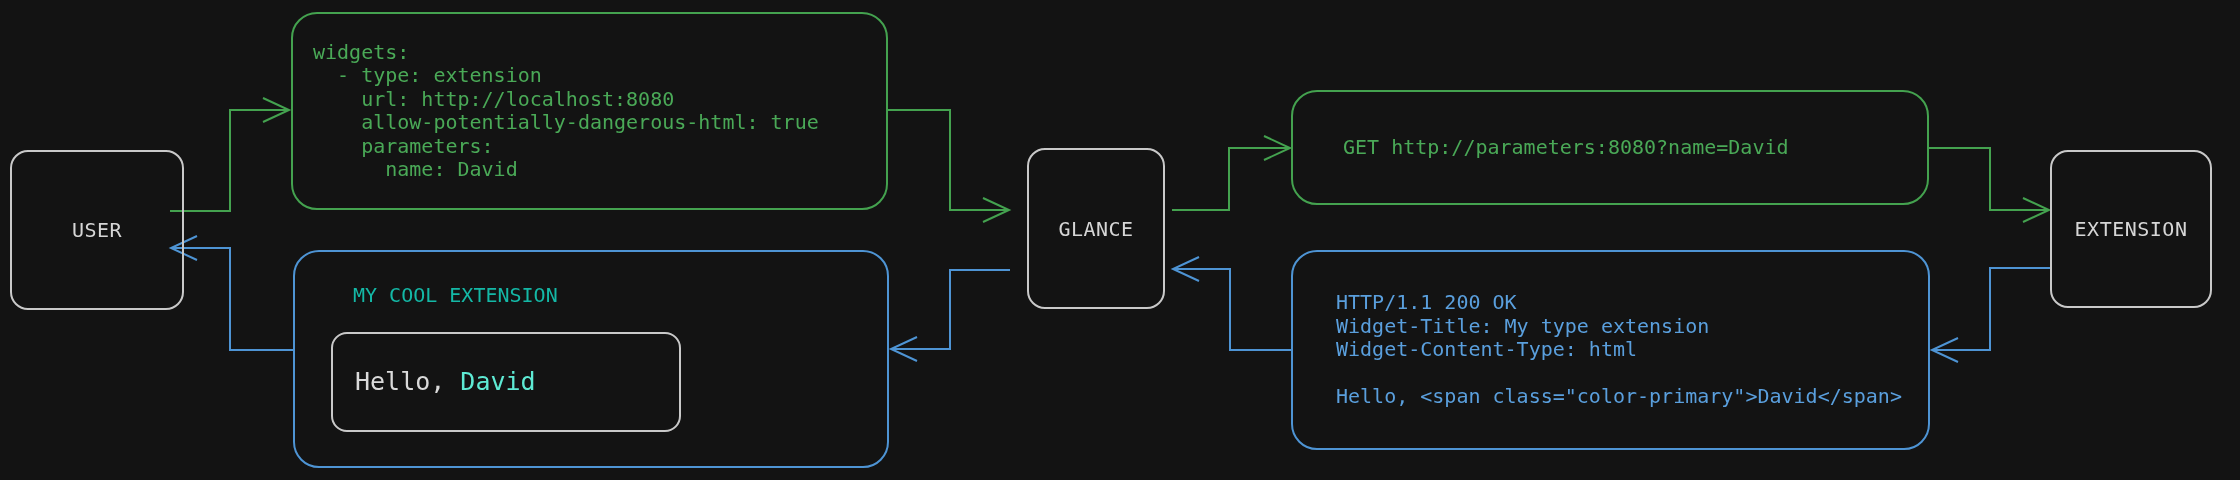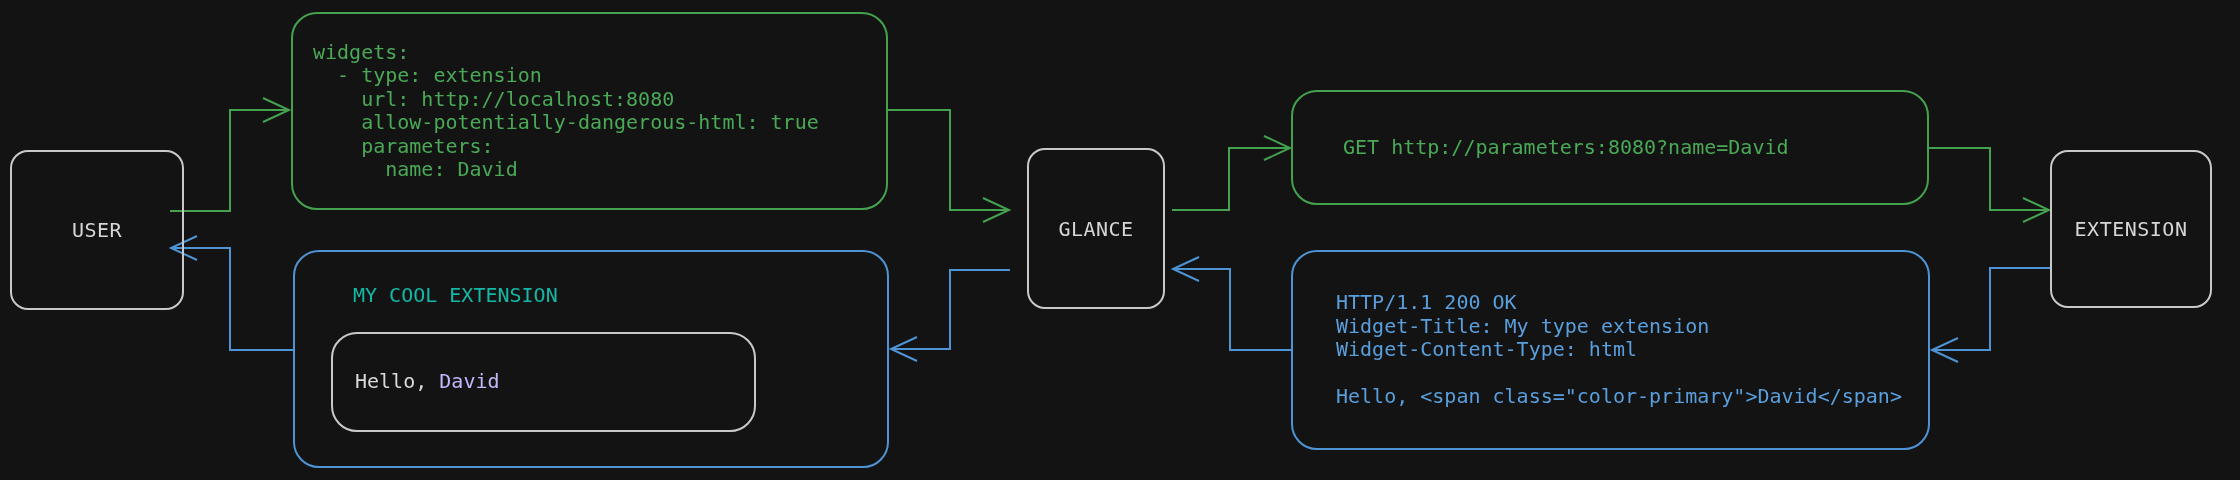--- a/index.html
+++ b/index.html
@@ -36,26 +36,26 @@
     display:flex;align-items:center;padding-left:50px;}
   #response-box{left:1291px;top:250px;width:639px;height:200px;
     display:flex;flex-direction:column;justify-content:center;padding-left:43px;}
 
   #widget-box{left:293px;top:250px;width:596px;height:218px;}
   .widget-title{
     position:absolute;left:58px;top:32px;height:23.5px;line-height:23.5px;
     color:#14b8a6;font-size:20px;white-space:pre;
   }
   .widget-render{
-    position:absolute;left:36px;top:80px;width:425px;height:100px;
-    border:2px solid #c9c9c9;border-radius:26px;box-sizing:border-box;
+    position:absolute;left:36px;top:80px;width:350px;height:100px;
+    border:2px solid #c9c9c9;border-radius:16px;box-sizing:border-box;
     display:flex;align-items:center;padding-left:22px;
-    color:#dadada;font-size:20px;white-space:pre;
+    color:#dadada;font-size:25px;white-space:pre;
   }
-  .name-highlight{color:#c4b5fd;}
+  .name-highlight{color:#5eead4;}
 </style>
 </head>
 <body>
 
 <div class="canvas">
 
   <svg class="wires" width="2240" height="480" viewBox="0 0 2240 480">
     <defs>
       <marker id="arrow-green" markerUnits="userSpaceOnUse" markerWidth="32" markerHeight="28" refX="27" refY="13" orient="auto">
         <path d="M1,1 L27,13 L1,25" fill="none" stroke="#44a24f" stroke-width="2"></path>

